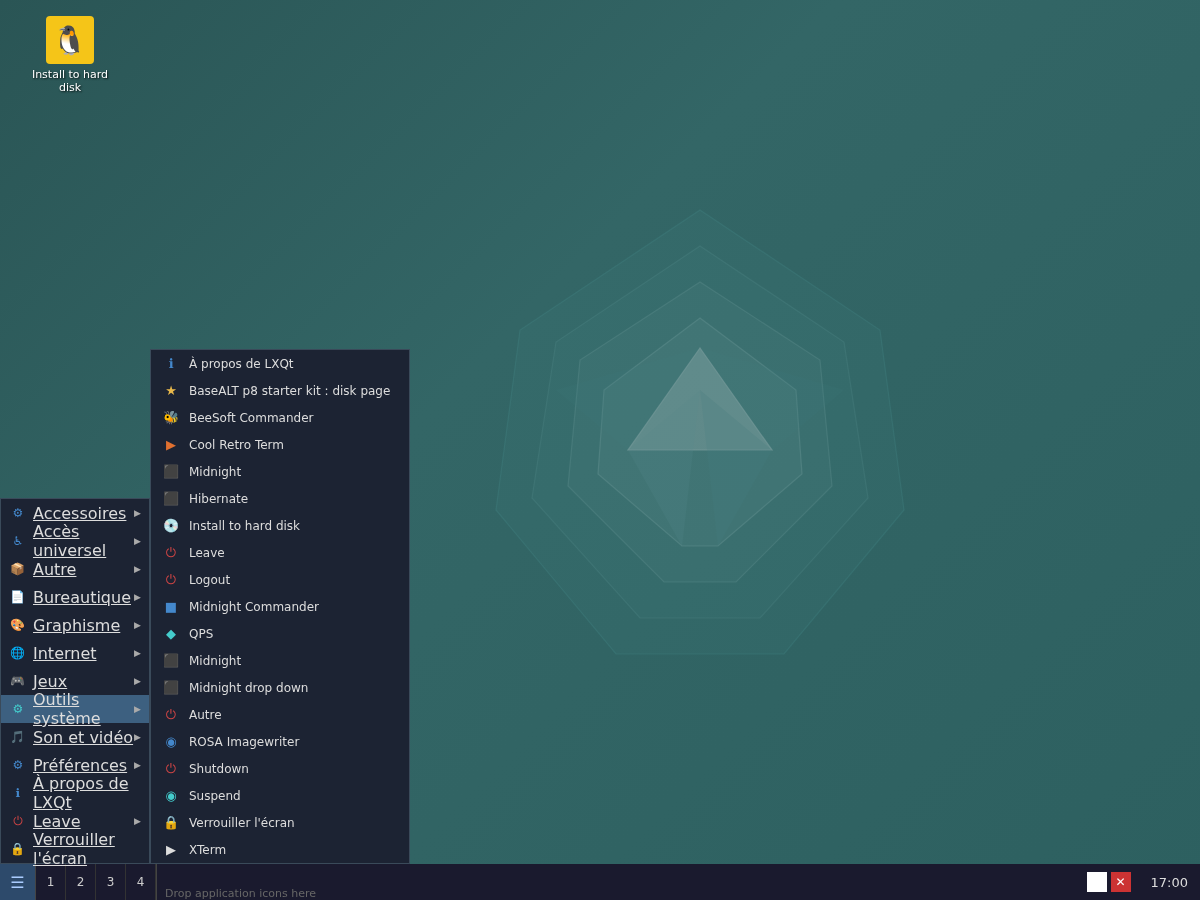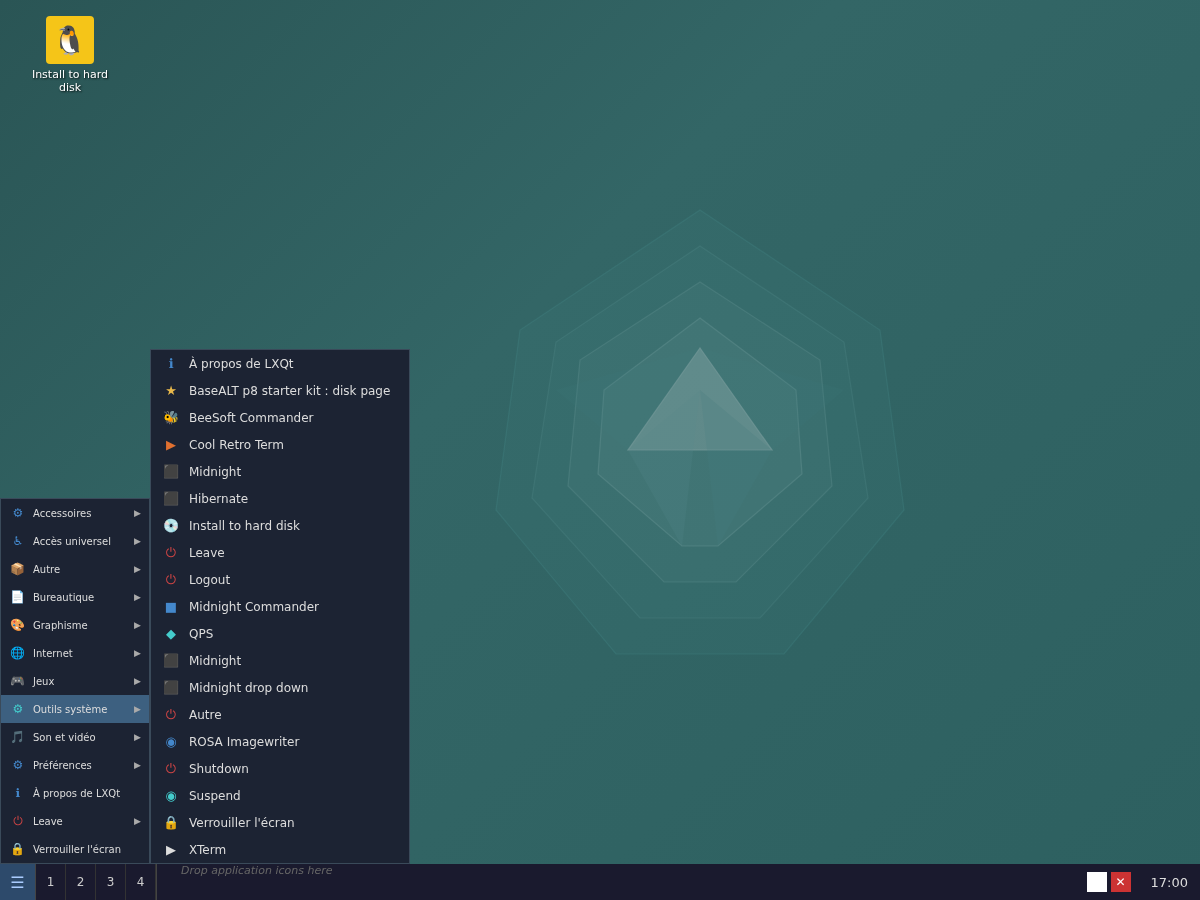--- a/index.html
+++ b/index.html
@@ -105,26 +105,24 @@
       color: #ccc;
       font-size: 12px;
       cursor: pointer;
       border-right: 1px solid #333;
     }
 
     .taskbar-drop-zone {
       flex: 1;
       height: 36px;
       display: flex;
-      align-items: flex-start;
+      align-items: flex-end;
       padding: 0 8px;
       color: #666;
       font-size: 11px;
-      font-style: italic;
-      margin-left: 16px;
     }
 
     .taskbar-right {
       display: flex;
       align-items: center;
       height: 36px;
       margin-left: auto;
     }
 
     .taskbar-square {
@@ -185,21 +183,22 @@
       margin-right: 6px;
       display: flex;
       align-items: center;
       justify-content: center;
       flex-shrink: 0;
       font-size: 12px;
     }
 
     .menu-item-label {
       flex: 1;
-      font-size: 10px;
+      font-size: 16px;
+      text-decoration: underline;
     }
 
     .menu-arrow {
       font-size: 9px;
       color: #aaa;
     }
 
     
     .submenu {
       position: absolute;

